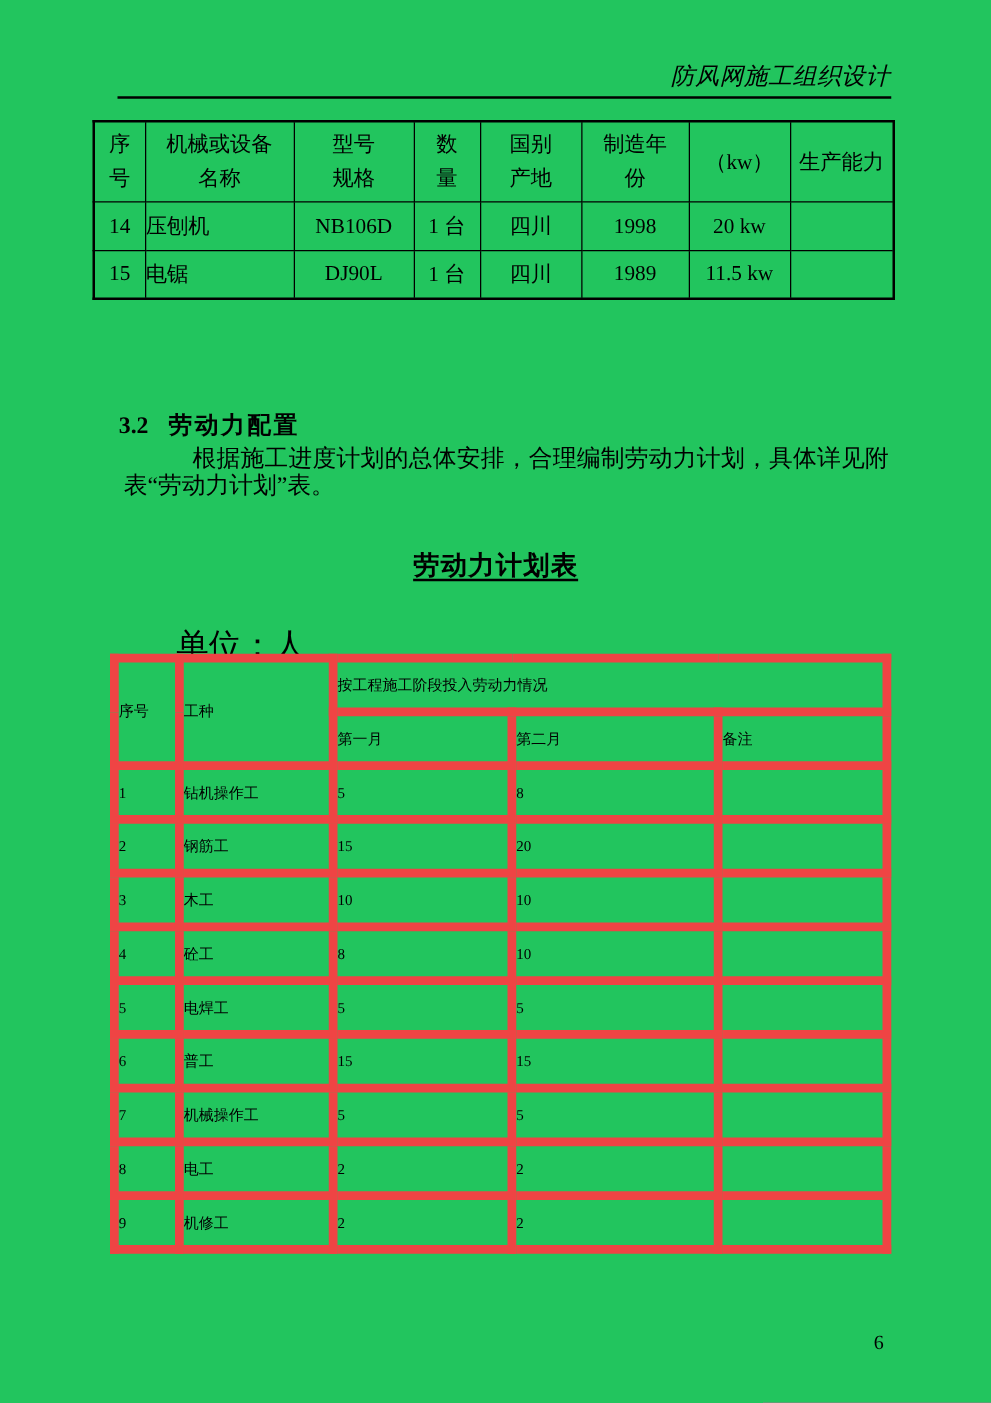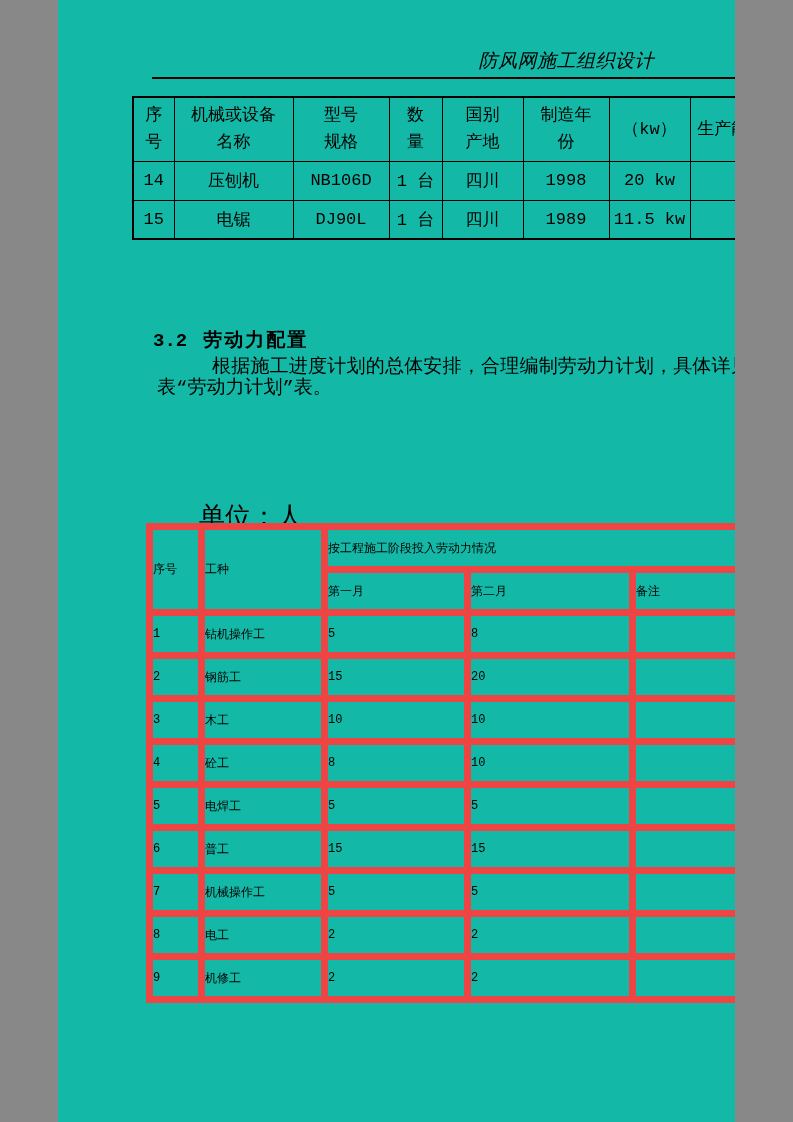--- a/index.html
+++ b/index.html
@@ -1,23 +1,23 @@
 <!DOCTYPE html>
 <html><head>
 <meta charset="utf-8">
 <style>
   * { margin: 0; padding: 0; box-sizing: border-box; }
   html, body { background: #888; }
   .page {
     position: relative;
-    width: 677px;
+    width: 793px;
     height: 1122px;
     margin: 0 auto;
-    background: #14b8a6;
-    font-family: Liberation Mono, monospace;
+    background: #22c55e;
+    font-family: Liberation Serif, serif;
     color: #000000;
     overflow: hidden;
   }
   
   .doc-header {
     position: absolute;
     top: 48px;
     right: 81px;
     font-size: 19px;
     font-style: italic;
@@ -42,21 +42,21 @@
   .equipment td {
     border: 1px solid #000;
     text-align: center;
     vertical-align: middle;
     font-size: 17px;
     overflow: hidden;
   }
   .equipment tr.hdr-row { height: 64px; }
   .equipment tr.data-row { height: 39px; margin-top: 32px; }
   .equipment td.hdr { white-space: pre-line; line-height: 27px; }
-  .equipment td.left { text-align: center; padding-left: 0; }
+  .equipment td.left { text-align: left; padding-left: 0; }
   
   .section-heading {
     position: absolute;
     left: 95px;
     top: 327px;
     font-size: 19px;
     font-weight: bold;
   }
   .section-heading .num { margin-right: 16px; letter-spacing: 0; }
   .section-heading .ttl { letter-spacing: 2px; }
@@ -171,20 +171,21 @@
     </tr>
   </tbody>
     </table>
 
   <div class="section-heading">
     <span class="num">3.2</span><span class="ttl">劳动力配置</span>
   </div>
 
   <div class="paragraph">根据施工进度计划的总体安排，合理编制劳动力计划，具体详见附表“劳动力计划”表。</div>
 
+  <div class="table-title">劳动力计划表</div>
 
   <div class="unit-label">单位：人</div>
 
   <table class="labor">
     <colgroup>
       <col style="width:52px">
         <col style="width:123px">
         <col style="width:143px">
         <col style="width:165px">
         <col style="width:135px">

